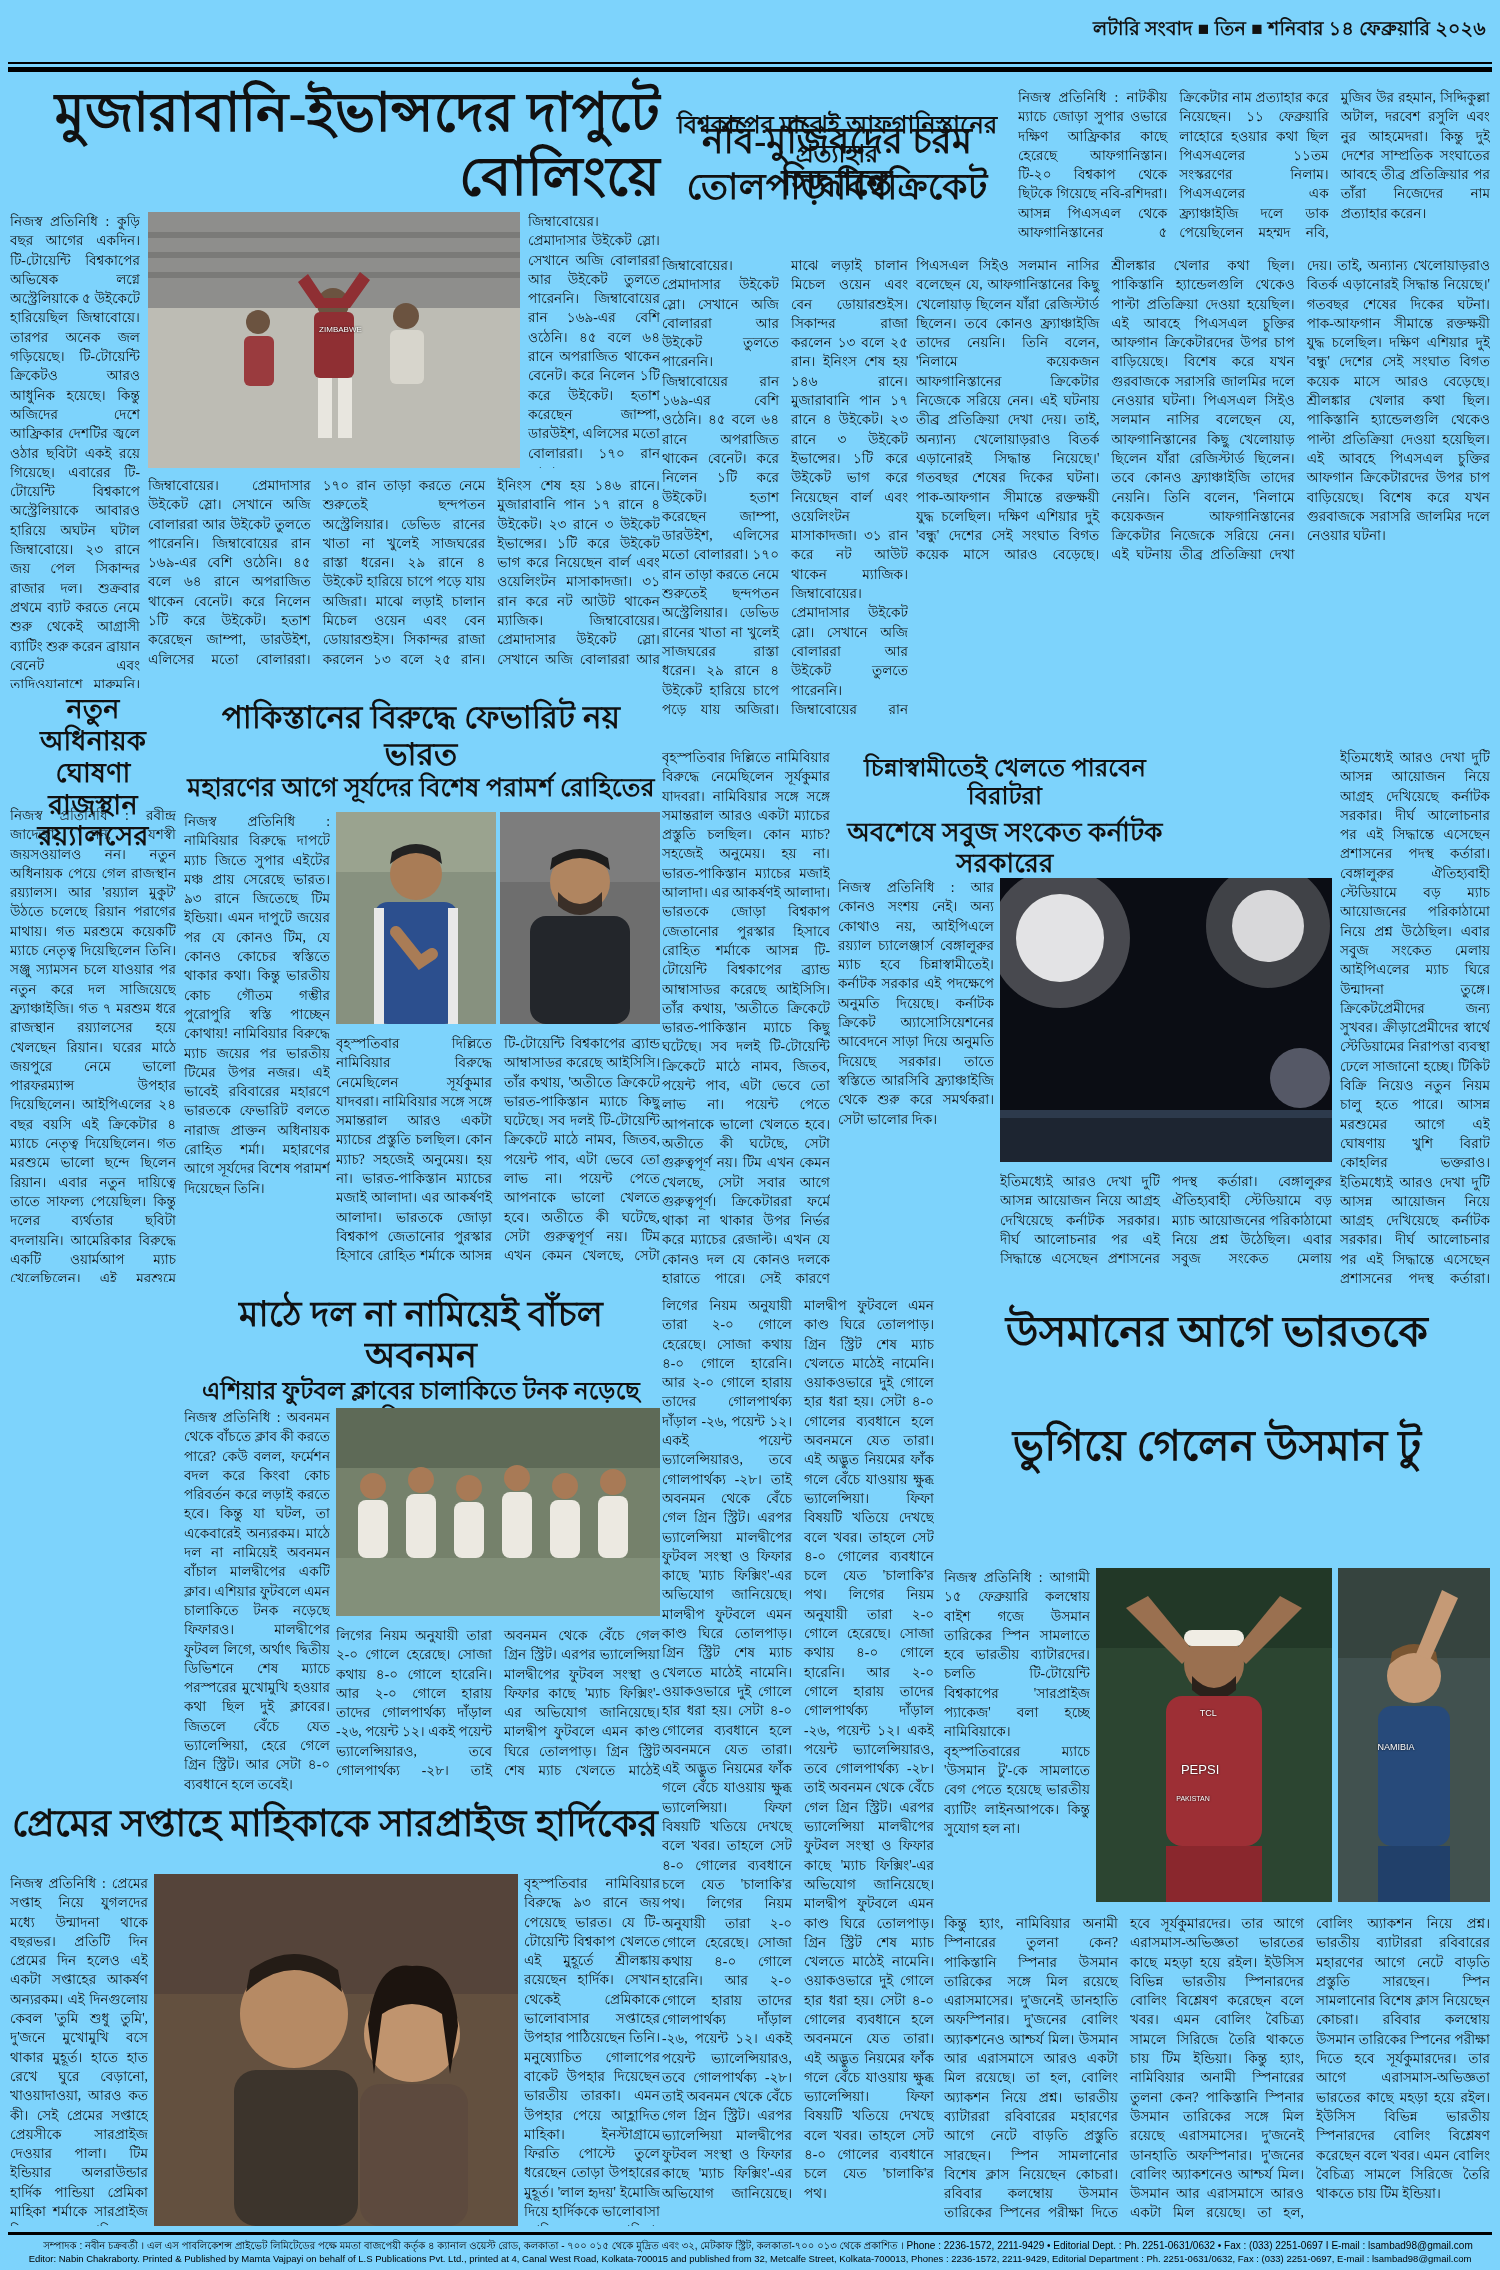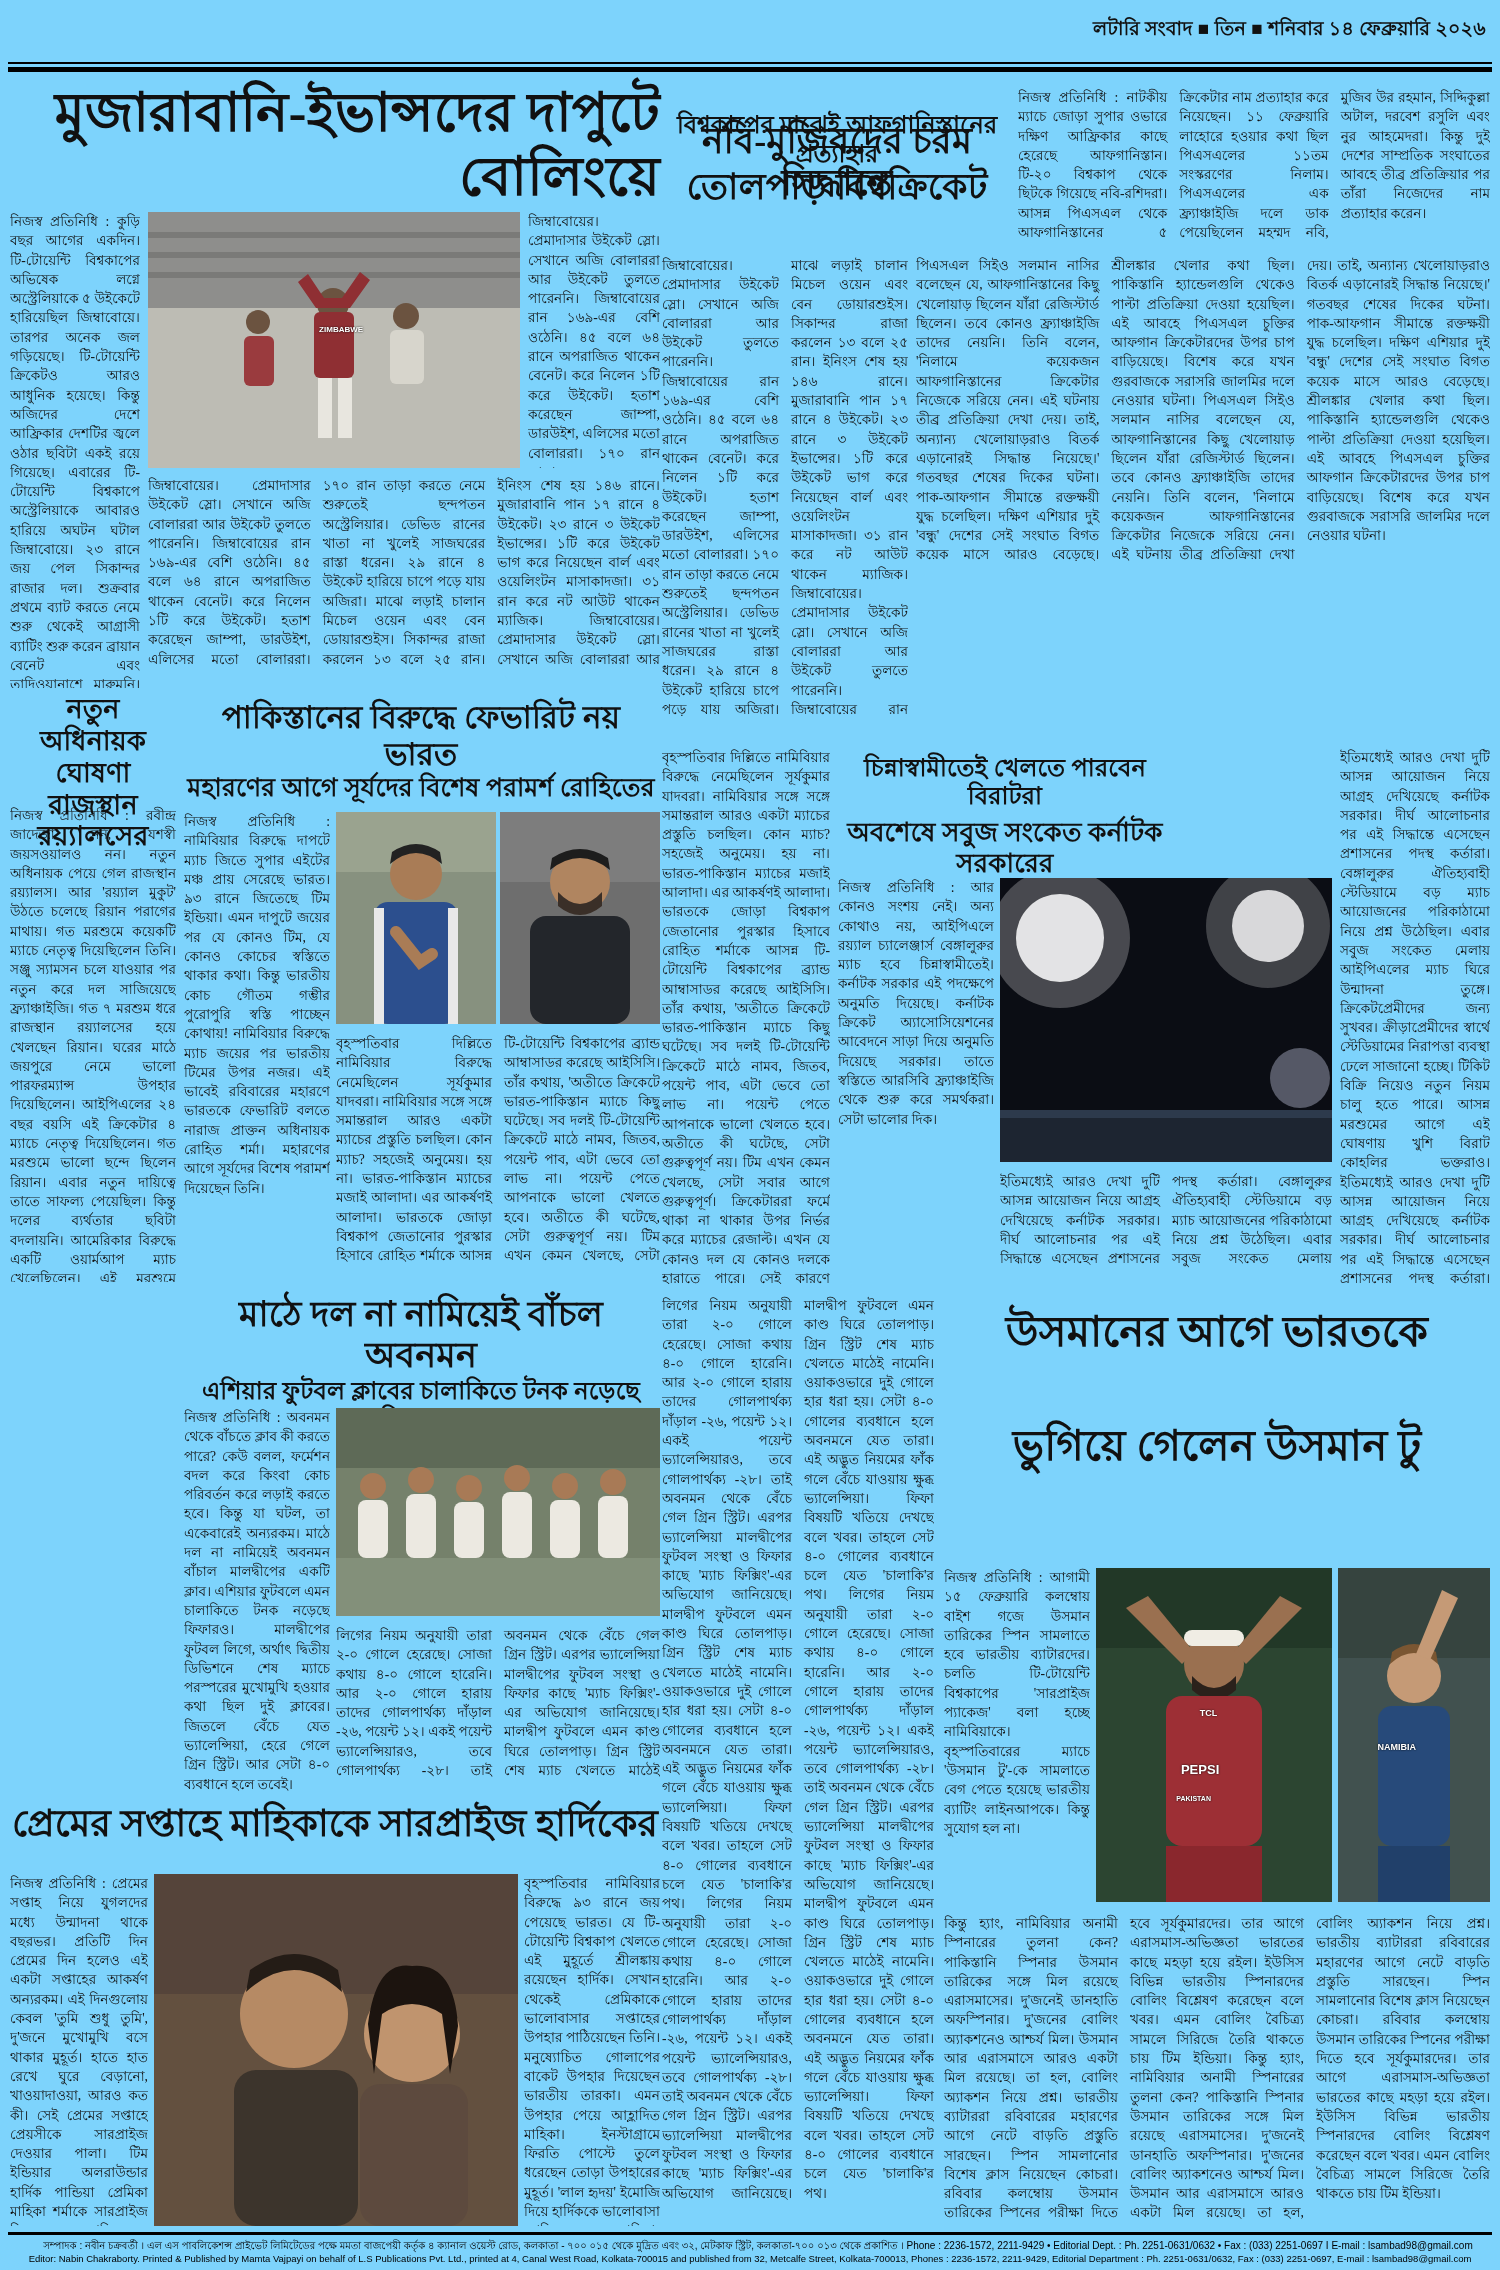--- a/index.html
+++ b/index.html
@@ -7,21 +7,21 @@
         font-family:"Liberation Serif","DejaVu Serif",serif;overflow:hidden;}
   .abs{position:absolute;}
   .masthead{font-weight:bold;font-size:19px;letter-spacing:.3px;}
   .rule{border-top:2px solid #000;border-bottom:5px solid #000;height:3px;}
   .hl{font-weight:bold;text-align:center;line-height:1.18;letter-spacing:.2px;}
   .col{font-size:13.6px;line-height:1.42;text-align:justify;overflow:hidden;word-break:break-word;}
   .cols2{column-count:2;column-gap:12px;}
   .cols3{column-count:3;column-gap:12px;}
   .photo{position:absolute;overflow:hidden;background:#888;box-shadow:0 0 0 1px #777 inset;}
   .photo svg{display:block;width:100%;height:100%;}
-  .plabel{position:absolute;color:#fff;font-family:"Liberation Sans",sans-serif;font-weight:bold;
+  .plabel{position:absolute;color:#fff;font-family:"Liberation Sans",sans-serif;font-weight:normal;
           text-shadow:0 0 2px #000;pointer-events:none;}
   .footer-line{width:100%;text-align:center;font-family:"Liberation Sans",sans-serif;color:#000;}
   .kicker{font-weight:bold;text-align:center;line-height:1.2;}
 </style>
 </head>
 <body>
 
 <div class="page">
 
   <div class="abs masthead" style="top:14px;right:14px;">লটারি সংবাদ ■ তিন ■ শনিবার ১৪ ফেব্রুয়ারি ২০২৬</div>

